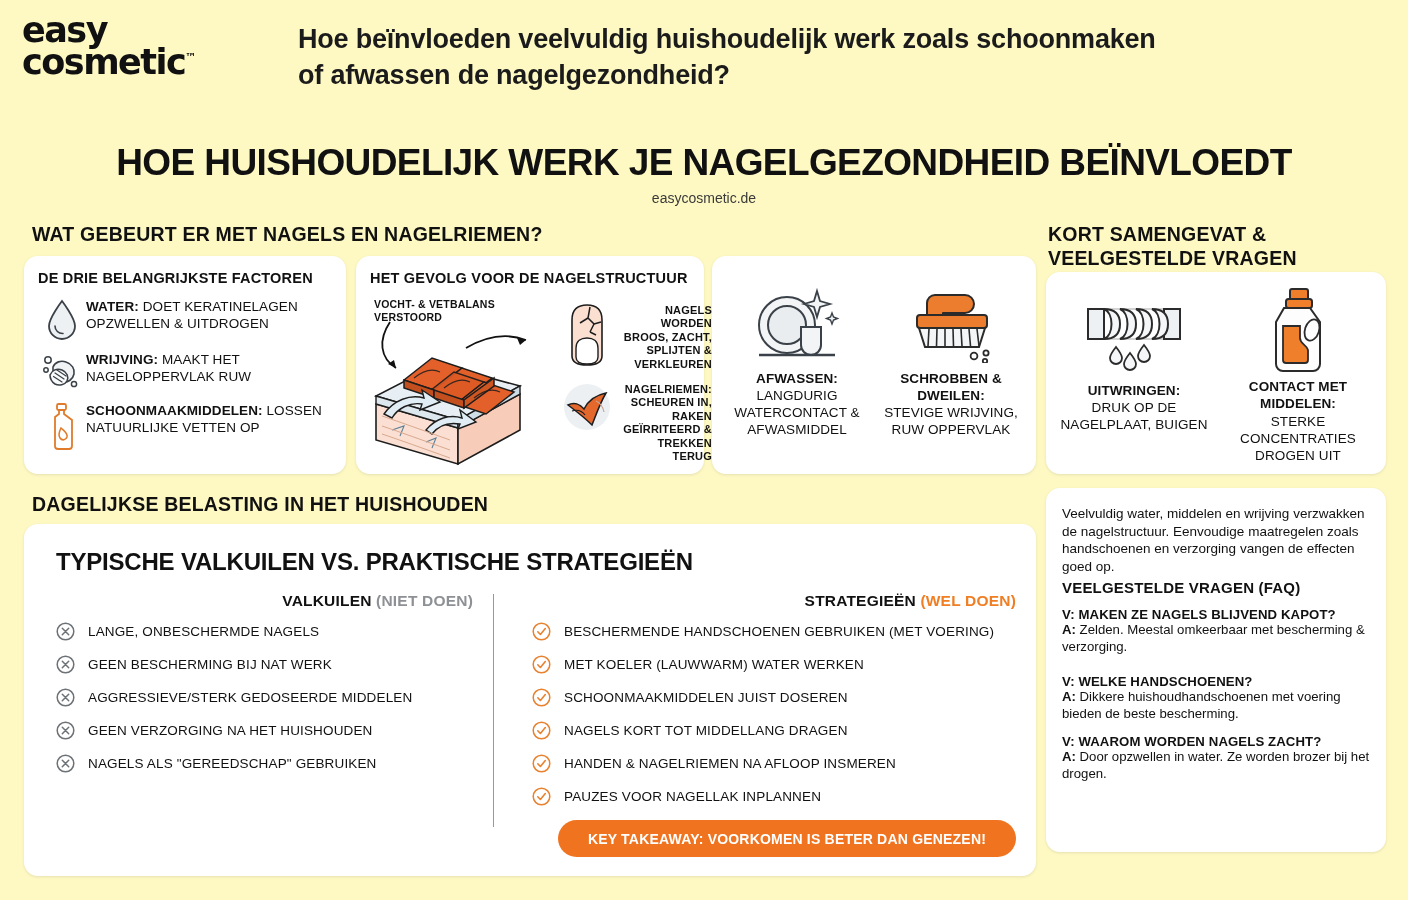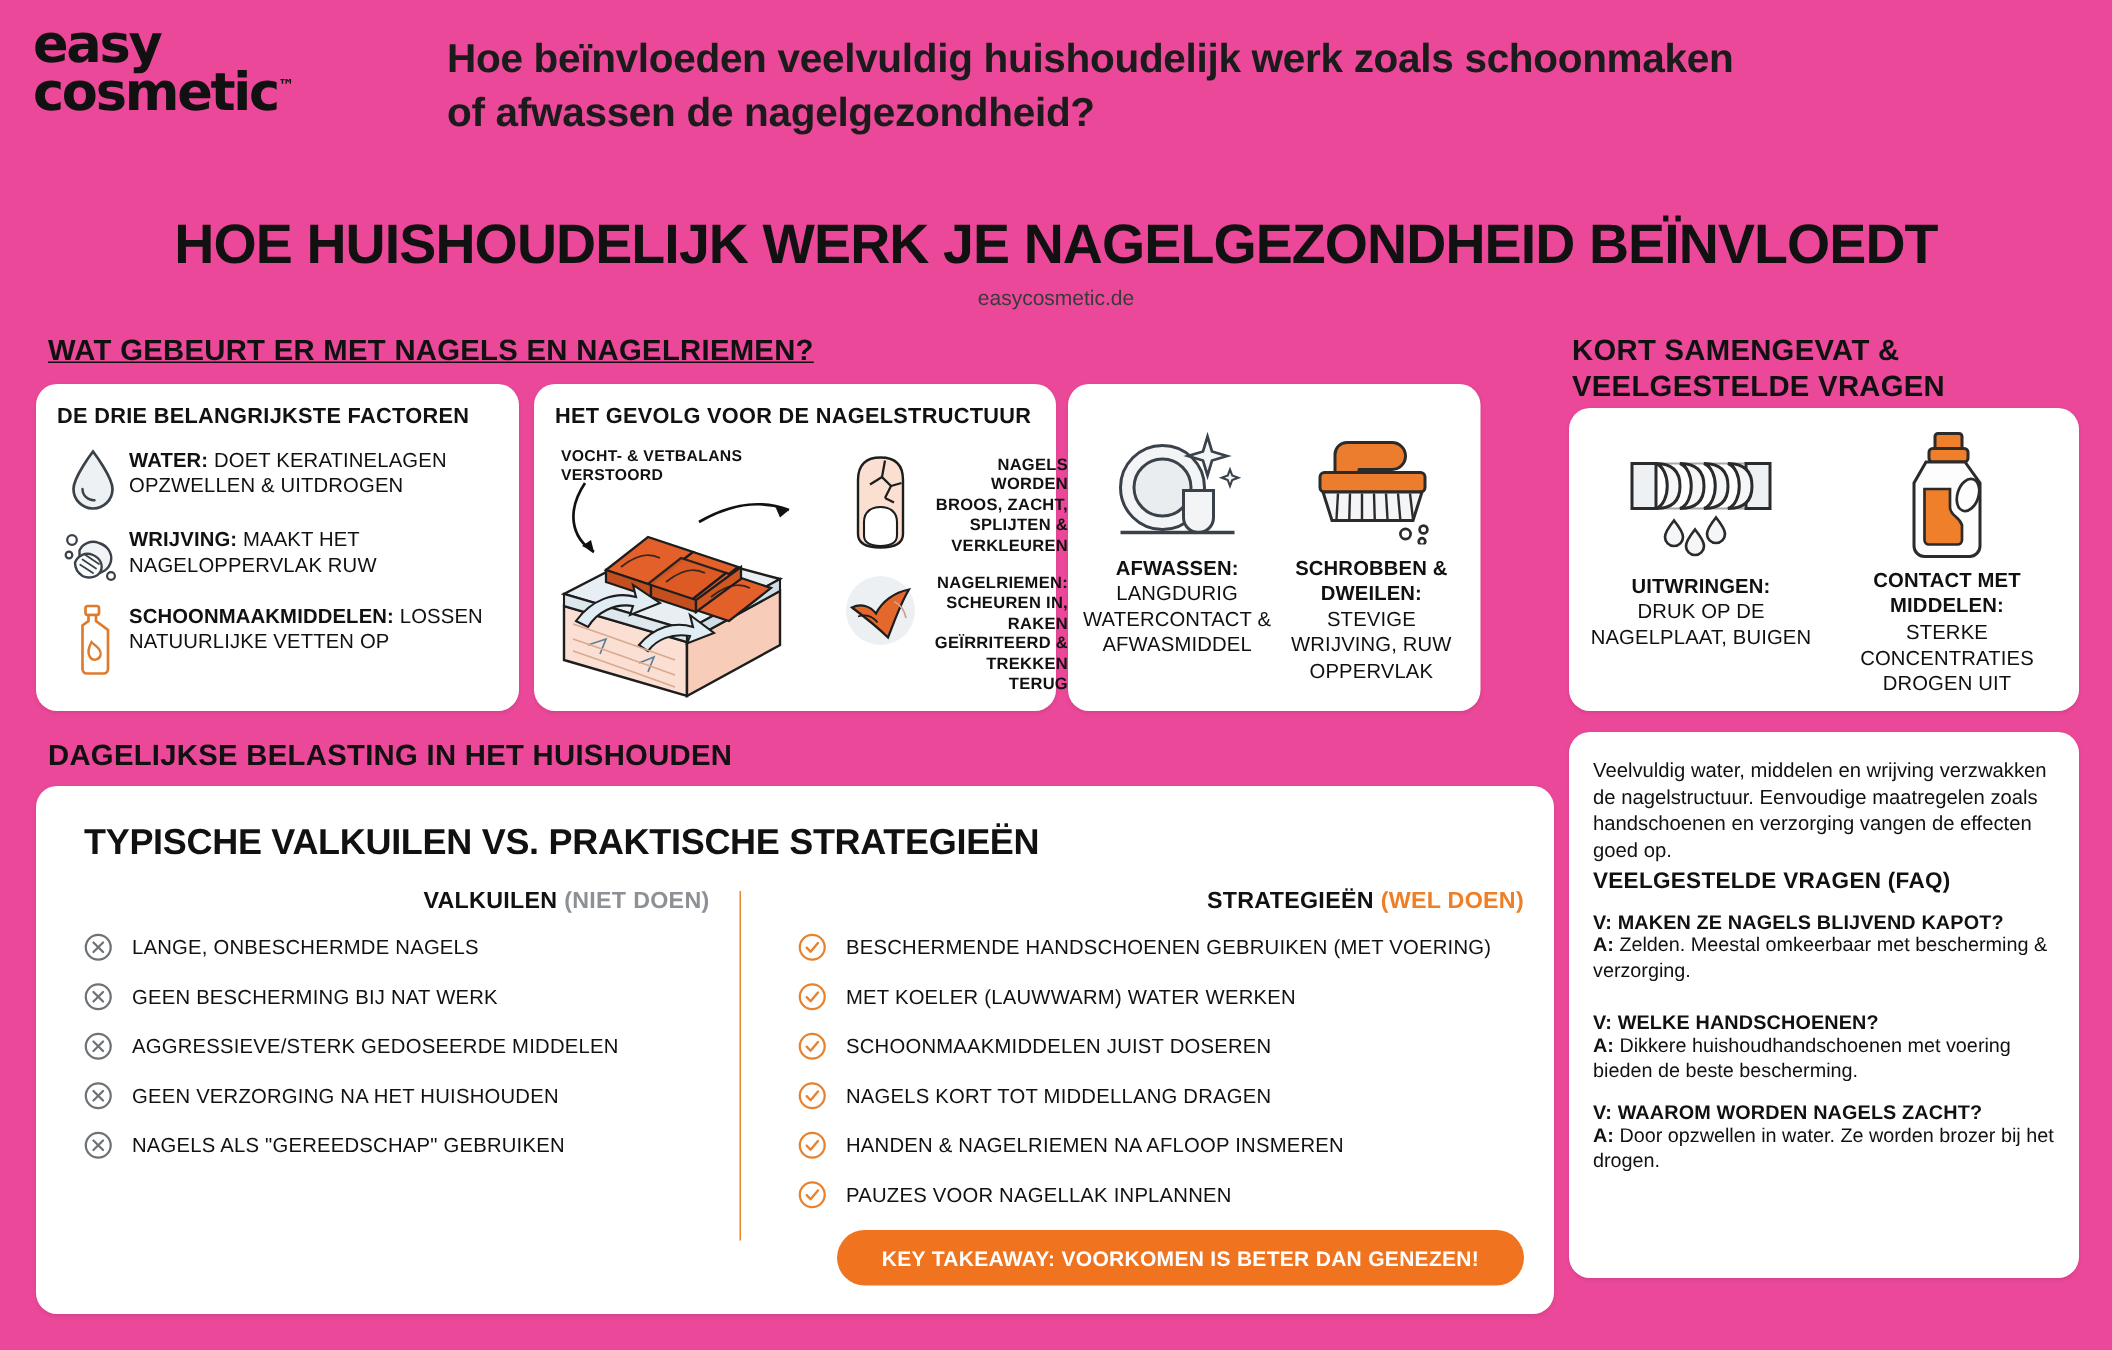--- a/index.html
+++ b/index.html
@@ -2,21 +2,21 @@
 <html><head>
 <meta charset="utf-8">
 <style>
   * { box-sizing: border-box; margin: 0; padding: 0; }
   html, body {
     width: 1408px; height: 900px;
     background: #eceef0;
     font-family: "Liberation Sans", sans-serif;
     overflow: hidden;
   }
-  .page { position: relative; width: 1408px; height: 900px; background: #ec4899; }
+  .page { position: relative; width: 1408px; height: 900px; background: #fef9c3; }
 
   
   .topbar { position: absolute; left: 0; top: 0; width: 1408px; height: 112px; }
   .logo { position: absolute; left: 22px; top: 14px; width: 180px; }
   .logo-l1, .logo-l2 {
     font-family: "DejaVu Sans", sans-serif;
     font-weight: bold; color: #111; letter-spacing: -1.5px;
     line-height: 0.92; font-size: 35px;
   }
   .logo-l2 { font-size: 35px; position: relative; }
@@ -37,32 +37,32 @@
   .sub-url {
     position: absolute; left: 0; top: 190px; width: 1408px; text-align: center;
     font-size: 14px; color: #3a3a3a;
   }
 
   
   .sec-title {
     position: absolute; font-size: 19.5px; font-weight: bold; color: #111;
     letter-spacing: 0.2px; line-height: 1.25;
   }
-  #sec-left  { left: 32px;   top: 222px; text-decoration: underline; }
+  #sec-left  { left: 32px;   top: 222px; }
   #sec-right { left: 1048px; top: 222px; width: 340px; }
   #sec-mid   { left: 32px;   top: 492px; }
 
   
   .card {
     position: absolute; background: #fff; border-radius: 14px;
     box-shadow: 0 1px 3px rgba(0,0,0,0.10);
   }
   #card-factors  { left: 24px;   top: 256px;  width: 322px; height: 218px; padding: 14px 14px 0 14px; }
   #card-struct   { left: 356px;  top: 256px;  width: 348px; height: 218px; padding: 14px 14px 0 14px; }
-  #card-tasks    { left: 712px;  top: 256px;  width: 275px; height: 218px; }
+  #card-tasks    { left: 712px;  top: 256px;  width: 324px; height: 218px; }
   #card-right1   { left: 1046px; top: 272px;  width: 340px; height: 202px; }
   #card-main     { left: 24px;   top: 524px;  width: 1012px; height: 352px; padding: 16px 20px; }
   #card-right2   { left: 1046px; top: 488px;  width: 340px; height: 364px; padding: 14px 16px; }
 
   .card-title {
     font-size: 14.5px; font-weight: bold; color: #111; letter-spacing: 0.2px;
     margin-bottom: 10px;
   }
 
   

